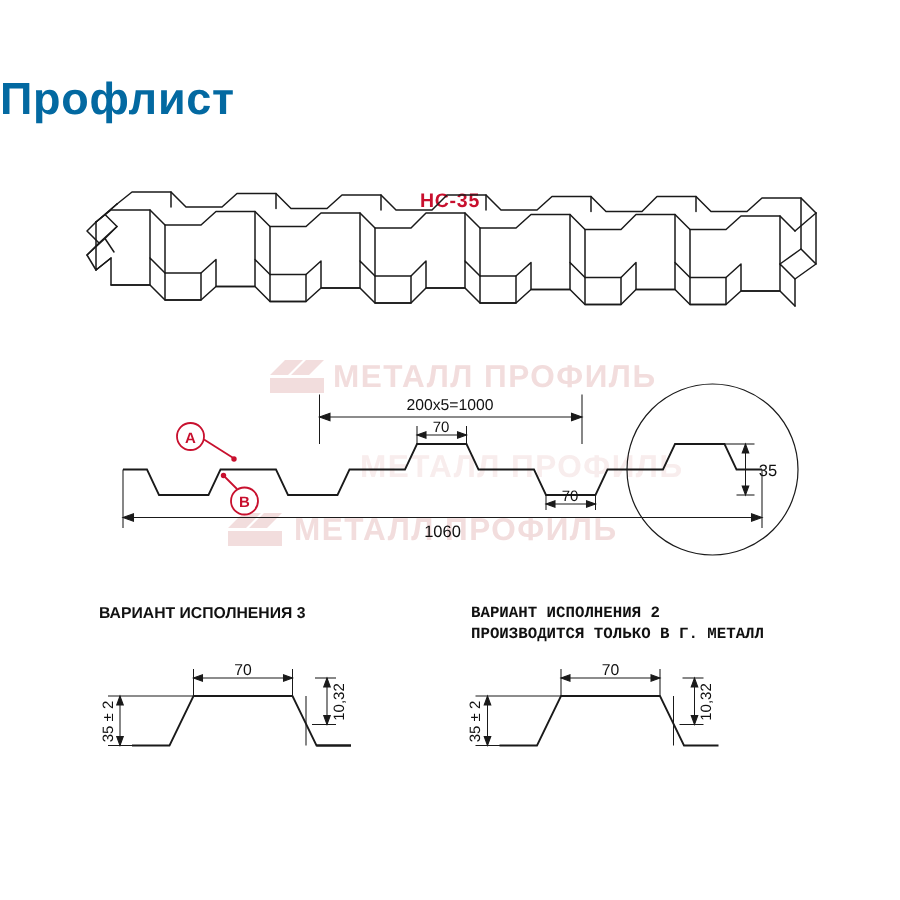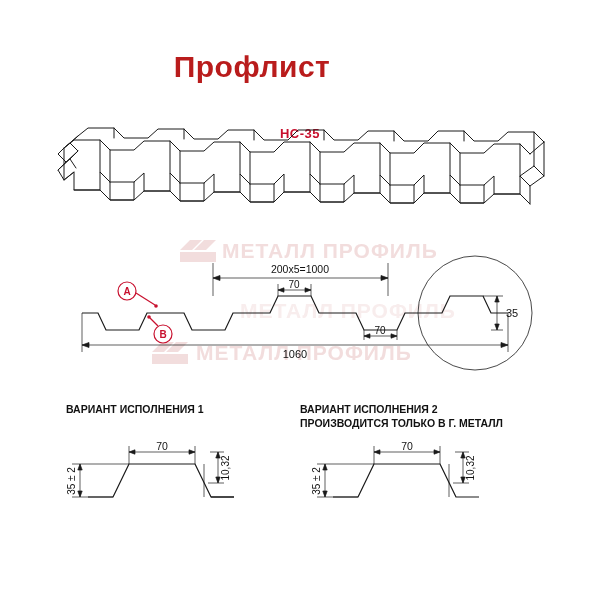--- a/index.html
+++ b/index.html
@@ -18,25 +18,24 @@
   .page {
     position: relative;
     width: 600px;
     height: 600px;
   }
   .title {
     position: absolute;
     top: 50px;
     left: 0;
     width: 504px;
-    text-align: center;
     font-size: 30px;
     font-weight: bold;
     letter-spacing: 0.5px;
-    color: #b91c1c;
+    color: #0369a1;
   }
   .subtitle {
     position: absolute;
     top: 90px;
     left: 0;
     width: 600px;
     text-align: center;
     font-size: 13px;
     font-weight: bold;
     color: #c8102e;
@@ -44,21 +43,21 @@
     margin-top: 36px;
   }
   .variant-1-label, .variant-2-label {
     position: absolute;
     font-size: 10.5px;
     font-weight: bold;
     color: #111;
     line-height: 14px;
   }
   .variant-1-label { top: 402px; left: 66px; }
-  .variant-2-label { top: 402px; left: 300px; }
+  .variant-2-label { top: 402px; left: 314px; font-family: Liberation Mono, monospace; }
   .footer {
     position: absolute;
     top: 549px;
     left: 0;
     width: 600px;
     text-align: center;
     font-size: 12.5px;
     font-weight: bold;
     color: #111;
     letter-spacing: 0.3px;
@@ -192,21 +191,21 @@
 
     <g>
       <circle cx="163" cy="334" r="9" stroke="#c8102e" stroke-width="1.2" fill="#ffffff"></circle>
       <text x="163" y="338" text-anchor="middle" font-size="10" font-weight="bold" font-family="'Liberation Sans', sans-serif" fill="#c8102e">В</text>
       <path d="M158,326 L150,318" stroke="#c8102e" stroke-width="1.2" fill="none"></path>
       <circle cx="149" cy="317" r="1.8" fill="#c8102e"></circle>
     </g>
   </svg>
 
   <div class="variant-1-label">
-    <span>ВАРИАНТ ИСПОЛНЕНИЯ 1</span>
+    <span>ВАРИАНТ ИСПОЛНЕНИЯ 3</span>
   </div>
   <div class="variant-2-label">
     <div>ВАРИАНТ ИСПОЛНЕНИЯ 2</div>
     <div>ПРОИЗВОДИТСЯ ТОЛЬКО В Г. МЕТАЛЛ</div>
   </div>
 
   <svg class="svg-layer" width="600" height="600" viewBox="0 0 600 600">
 
     <g stroke="#1a1a1a" stroke-width="1.2" fill="none" stroke-linejoin="round">
       <path d="M88,497 L113,497 L129,464 L195,464 L211,497 L234,497"></path>

